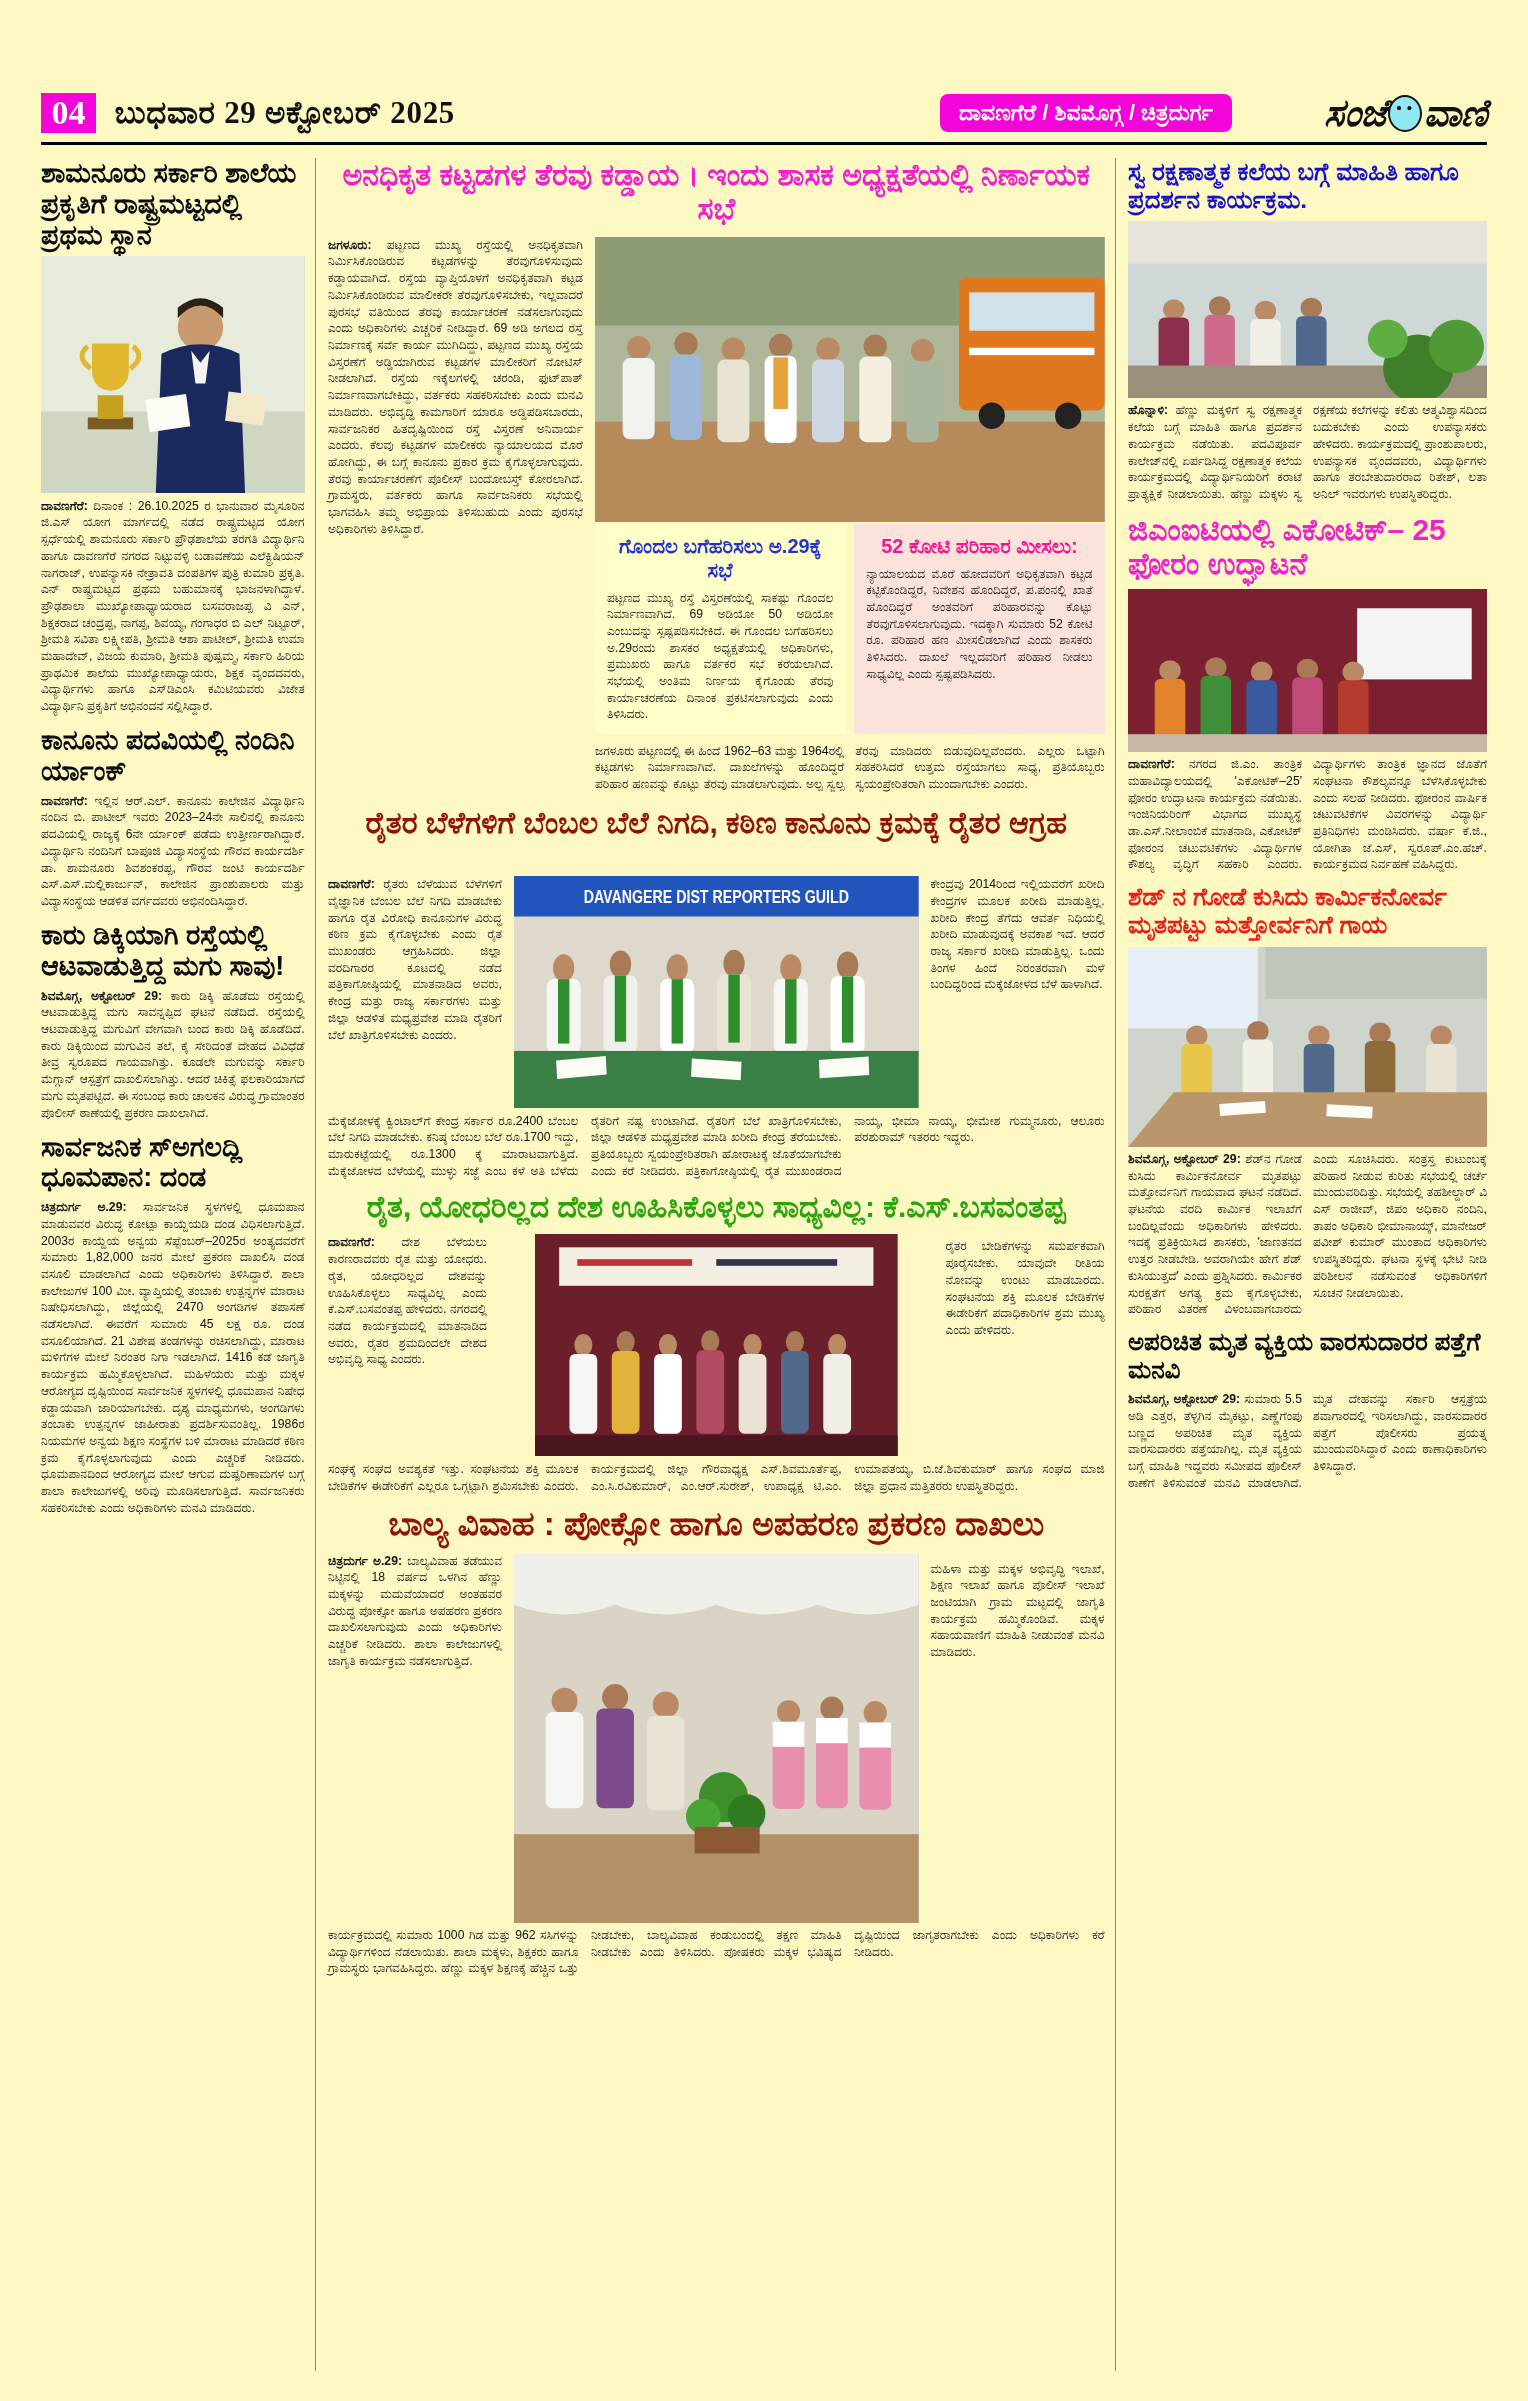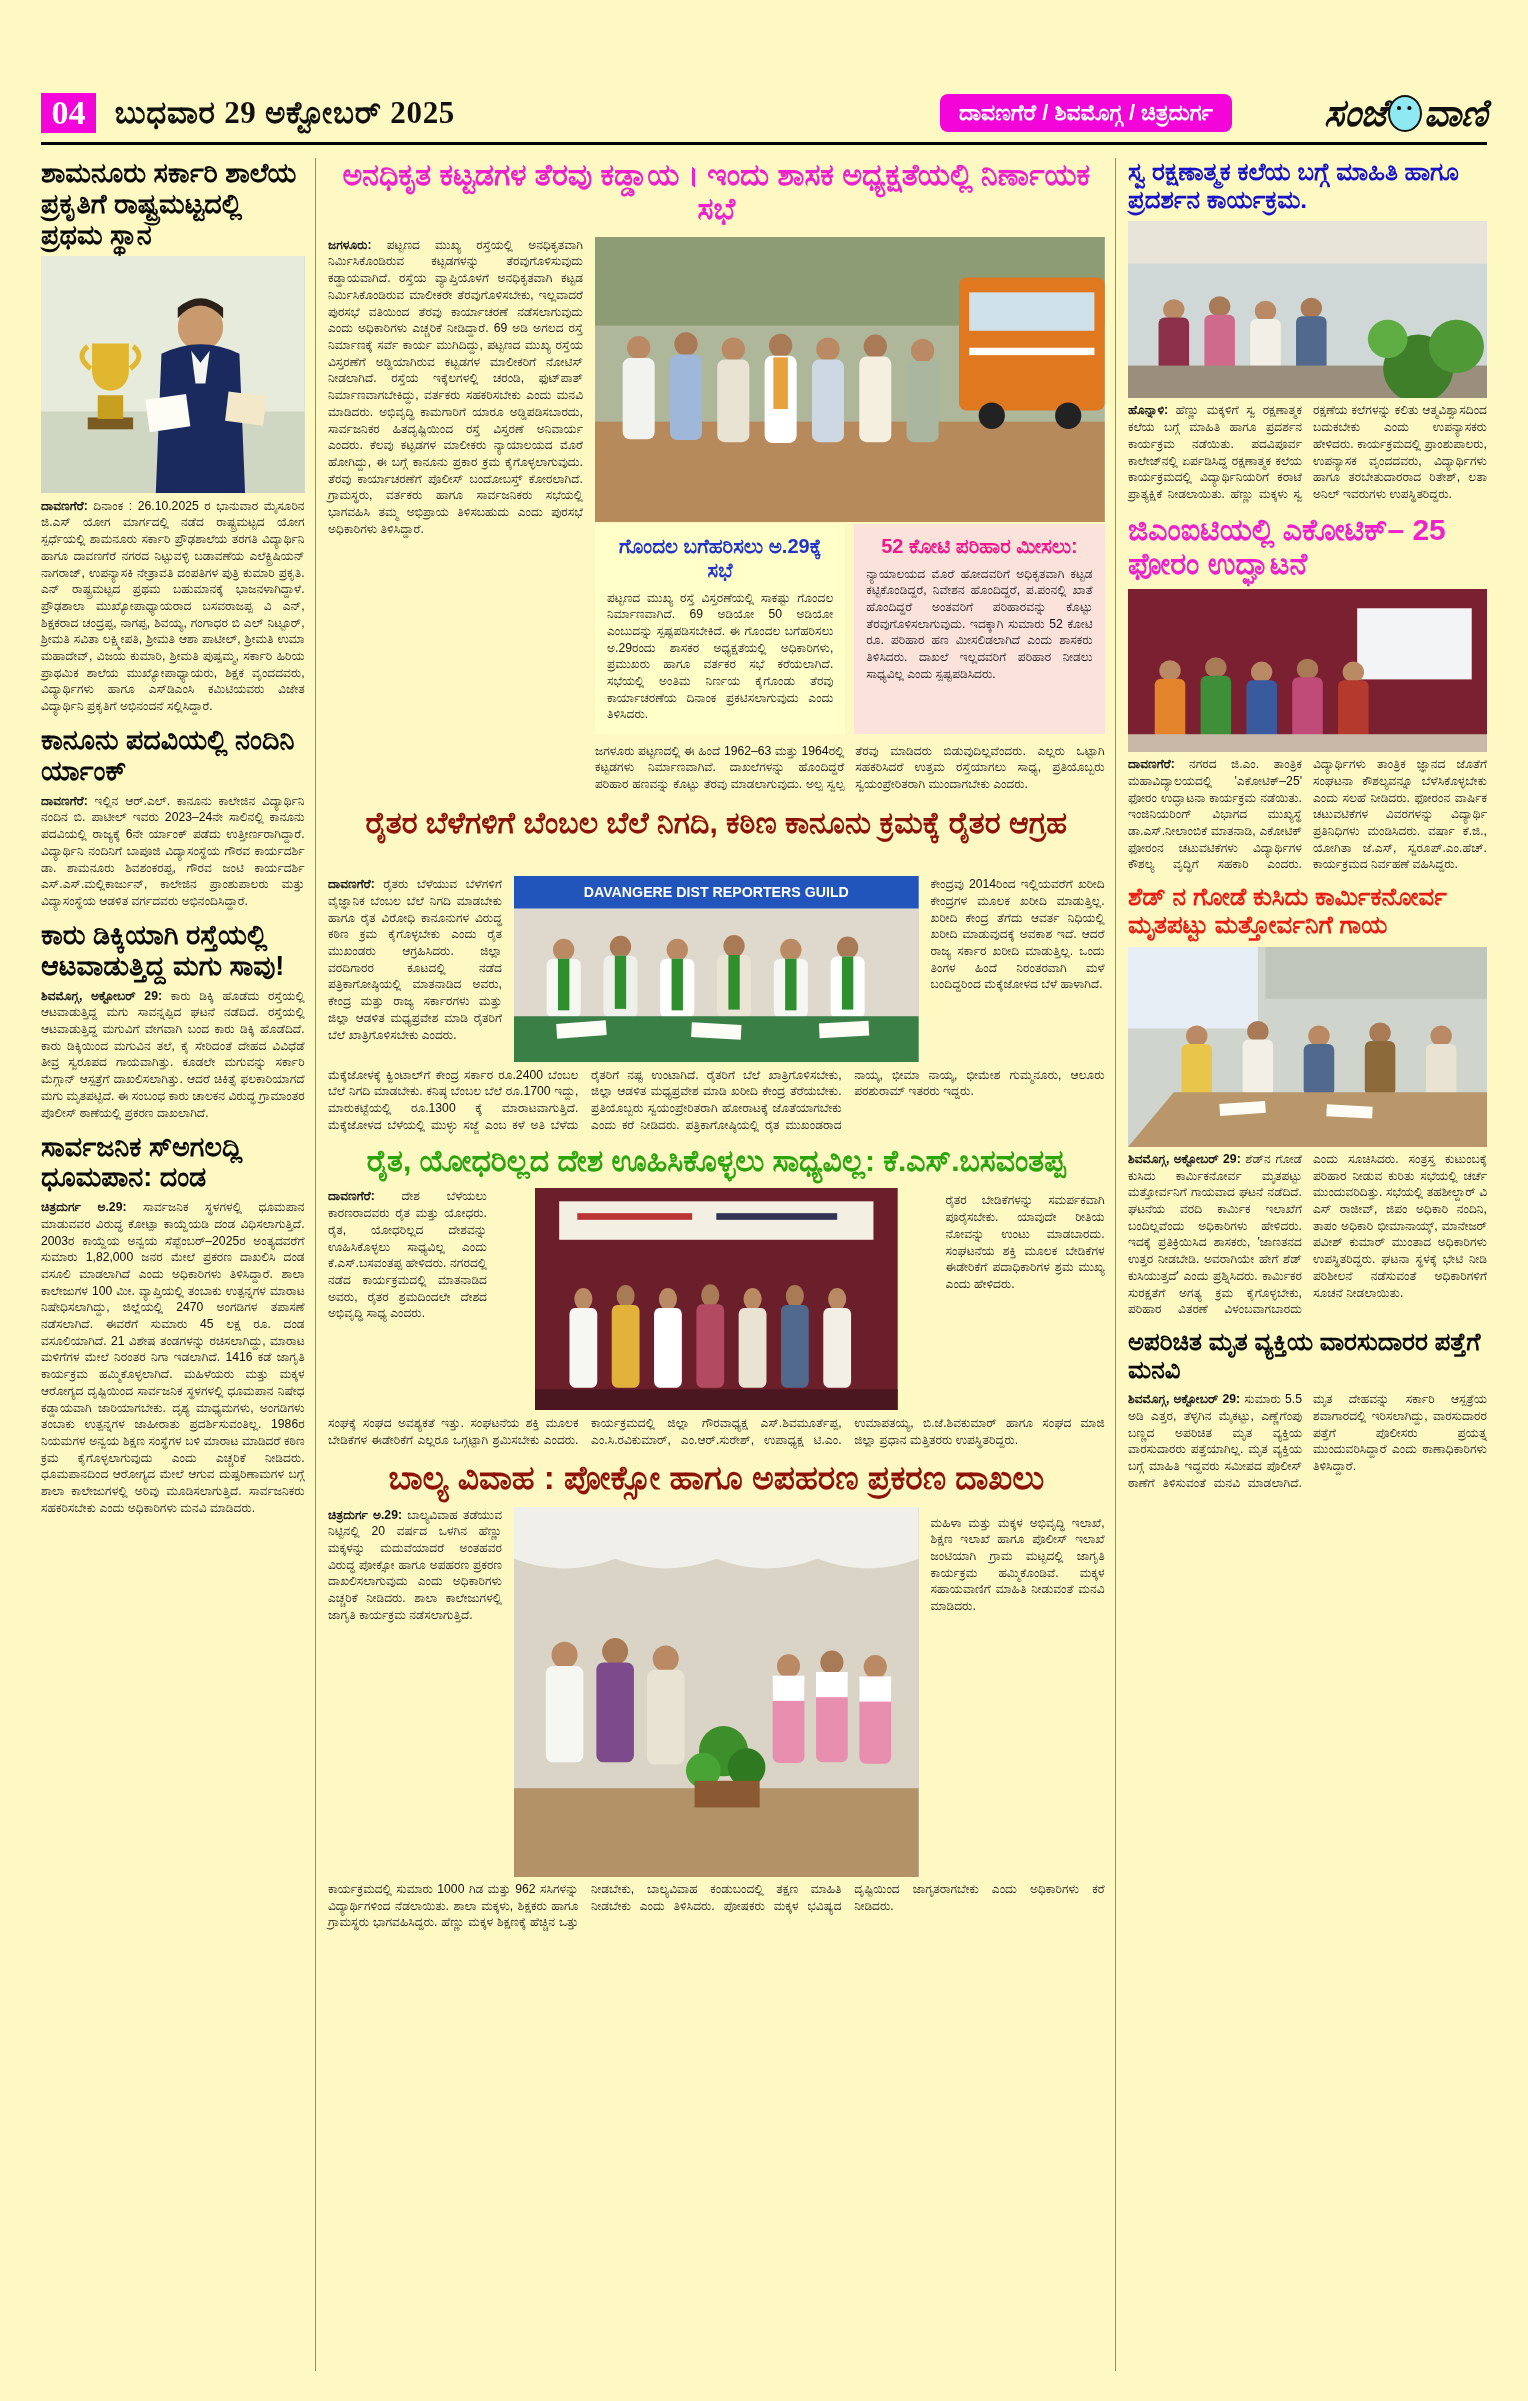--- a/index.html
+++ b/index.html
@@ -169,21 +169,21 @@
               <p class="bt" style="margin:0">ನ್ಯಾಯಾಲಯದ ಮೊರೆ ಹೋದವರಿಗೆ ಅಧಿಕೃತವಾಗಿ ಕಟ್ಟಡ ಕಟ್ಟಿಕೊಂಡಿದ್ದರೆ, ನಿವೇಶನ ಹೊಂದಿದ್ದರೆ, ಪ.ಪಂನಲ್ಲಿ ಖಾತೆ ಹೊಂದಿದ್ದರೆ ಅಂತವರಿಗೆ ಪರಿಹಾರವನ್ನು ಕೊಟ್ಟು ತೆರವುಗೊಳಿಸಲಾಗುವುದು. ಇದಕ್ಕಾಗಿ ಸುಮಾರು 52 ಕೋಟಿ ರೂ. ಪರಿಹಾರ ಹಣ ಮೀಸಲಿಡಲಾಗಿದೆ ಎಂದು ಶಾಸಕರು ತಿಳಿಸಿದರು. ದಾಖಲೆ ಇಲ್ಲದವರಿಗೆ ಪರಿಹಾರ ನೀಡಲು ಸಾಧ್ಯವಿಲ್ಲ ಎಂದು ಸ್ಪಷ್ಟಪಡಿಸಿದರು.</p>
             </div>
           </div>
           <p class="bt cols2" style="margin-top:9px">ಜಗಳೂರು ಪಟ್ಟಣದಲ್ಲಿ ಈ ಹಿಂದೆ 1962–63 ಮತ್ತು 1964ರಲ್ಲಿ ಕಟ್ಟಡಗಳು ನಿರ್ಮಾಣವಾಗಿವೆ. ದಾಖಲೆಗಳನ್ನು ಹೊಂದಿದ್ದರೆ ಪರಿಹಾರ ಹಣವನ್ನು ಕೊಟ್ಟು ತೆರವು ಮಾಡಲಾಗುವುದು. ಅಲ್ಪ ಸ್ವಲ್ಪ ತೆರವು ಮಾಡಿದರು ಬಿಡುವುದಿಲ್ಲವೆಂದರು. ಎಲ್ಲರು ಒಟ್ಟಾಗಿ ಸಹಕರಿಸಿದರೆ ಉತ್ತಮ ರಸ್ತೆಯಾಗಲು ಸಾಧ್ಯ, ಪ್ರತಿಯೊಬ್ಬರು ಸ್ವಯಂಪ್ರೇರಿತರಾಗಿ ಮುಂದಾಗಬೇಕು ಎಂದರು.</p>
         </div>
       </div>
 
       <h1 class="hl hl-dred hl-mid">ರೈತರ ಬೆಳೆಗಳಿಗೆ ಬೆಂಬಲ ಬೆಲೆ ನಿಗದಿ, ಕಠಿಣ ಕಾನೂನು ಕ್ರಮಕ್ಕೆ ರೈತರ ಆಗ್ರಹ</h1>
       <div class="row3 r-farm">
         <p class="bt" style="margin-top:0"><b>ದಾವಣಗೆರೆ:</b> <span>ರೈತರು ಬೆಳೆಯುವ ಬೆಳೆಗಳಿಗೆ ವೈಜ್ಞಾನಿಕ ಬೆಂಬಲ ಬೆಲೆ ನಿಗದಿ ಮಾಡಬೇಕು ಹಾಗೂ ರೈತ ವಿರೋಧಿ ಕಾನೂನುಗಳ ವಿರುದ್ಧ ಕಠಿಣ ಕ್ರಮ ಕೈಗೊಳ್ಳಬೇಕು ಎಂದು ರೈತ ಮುಖಂಡರು ಆಗ್ರಹಿಸಿದರು. ಜಿಲ್ಲಾ ವರದಿಗಾರರ ಕೂಟದಲ್ಲಿ ನಡೆದ ಪತ್ರಿಕಾಗೋಷ್ಠಿಯಲ್ಲಿ ಮಾತನಾಡಿದ ಅವರು, ಕೇಂದ್ರ ಮತ್ತು ರಾಜ್ಯ ಸರ್ಕಾರಗಳು ಮತ್ತು ಜಿಲ್ಲಾ ಆಡಳಿತ ಮಧ್ಯಪ್ರವೇಶ ಮಾಡಿ ರೈತರಿಗೆ ಬೆಲೆ ಖಾತ್ರಿಗೊಳಿಸಬೇಕು ಎಂದರು.</span></p>
-        <div class="ph" style="height:186px">
+        <div class="ph" style="height:232px">
           <svg viewBox="0 0 570 252" preserveAspectRatio="none">
             <rect width="570" height="252" fill="#ded9cc"></rect>
             <rect width="570" height="44" fill="#2255bb"></rect>
             <text x="285" y="29" text-anchor="middle" font-size="20" font-weight="bold" fill="#ffffff" font-family="Liberation Sans, sans-serif">DAVANGERE DIST REPORTERS GUILD</text>
             <g>
               <g transform="translate(70,100)">
                   <circle r="15" fill="#b98a63"></circle>
                   <rect x="-24" y="12" width="48" height="80" rx="9" fill="#f6f6f2"></rect>
                   <rect x="-8" y="12" width="16" height="70" fill="#2f8f2f"></rect>
                 </g>
@@ -264,21 +264,21 @@
             </g>
             <rect y="272" width="600" height="28" fill="#4a1620"></rect>
           </svg>
         </div>
         <p class="bt" style="margin-top:4px">ರೈತರ ಬೇಡಿಕೆಗಳನ್ನು ಸಮರ್ಪಕವಾಗಿ ಪೂರೈಸಬೇಕು. ಯಾವುದೇ ರೀತಿಯ ನೋವನ್ನು ಉಂಟು ಮಾಡಬಾರದು. ಸಂಘಟನೆಯ ಶಕ್ತಿ ಮೂಲಕ ಬೇಡಿಕೆಗಳ ಈಡೇರಿಕೆಗೆ ಪದಾಧಿಕಾರಿಗಳ ಶ್ರಮ ಮುಖ್ಯ ಎಂದು ಹೇಳಿದರು.</p>
       </div>
       <p class="bt cols3">ಸಂಘಕ್ಕೆ ಸಂಘದ ಅವಶ್ಯಕತೆ ಇತ್ತು. ಸಂಘಟನೆಯ ಶಕ್ತಿ ಮೂಲಕ ಬೇಡಿಕೆಗಳ ಈಡೇರಿಕೆಗೆ ಎಲ್ಲರೂ ಒಗ್ಗಟ್ಟಾಗಿ ಶ್ರಮಿಸಬೇಕು ಎಂದರು. ಕಾರ್ಯಕ್ರಮದಲ್ಲಿ ಜಿಲ್ಲಾ ಗೌರವಾಧ್ಯಕ್ಷ ಎಸ್.ಶಿವಮೂರ್ತೆಪ್ಪ, ಎಂ.ಸಿ.ರವಿಕುಮಾರ್, ಎಂ.ಆರ್.ಸುರೇಶ್, ಉಪಾಧ್ಯಕ್ಷ ಟಿ.ಎಂ. ಉಮಾಪತಯ್ಯ, ಬಿ.ಜೆ.ಶಿವಕುಮಾರ್ ಹಾಗೂ ಸಂಘದ ಮಾಜಿ ಜಿಲ್ಲಾ ಪ್ರಧಾನ ಮತ್ತಿತರರು ಉಪಸ್ಥಿತರಿದ್ದರು.</p>
 
       <h1 class="hl hl-dred hl-mid" style="font-size:33px">ಬಾಲ್ಯ ವಿವಾಹ : ಪೋಕ್ಸೋ ಹಾಗೂ ಅಪಹರಣ ಪ್ರಕರಣ ದಾಖಲು</h1>
       <div class="row3 r-marr">
-        <p class="bt" style="margin-top:0"><b>ಚಿತ್ರದುರ್ಗ ಅ.29:</b> <span>ಬಾಲ್ಯವಿವಾಹ ತಡೆಯುವ ನಿಟ್ಟಿನಲ್ಲಿ 20 ವರ್ಷದ ಒಳಗಿನ ಹೆಣ್ಣು ಮಕ್ಕಳನ್ನು ಮದುವೆಯಾದರೆ ಅಂತಹವರ ವಿರುದ್ಧ ಪೋಕ್ಸೋ ಹಾಗೂ ಅಪಹರಣ ಪ್ರಕರಣ ದಾಖಲಿಸಲಾಗುವುದು ಎಂದು ಅಧಿಕಾರಿಗಳು ಎಚ್ಚರಿಕೆ ನೀಡಿದರು. ಶಾಲಾ ಕಾಲೇಜುಗಳಲ್ಲಿ ಜಾಗೃತಿ ಕಾರ್ಯಕ್ರಮ ನಡೆಸಲಾಗುತ್ತಿದೆ.</span></p>
+        <p class="bt" style="margin-top:0"><b>ಚಿತ್ರದುರ್ಗ ಅ.29:</b> <span>ಬಾಲ್ಯವಿವಾಹ ತಡೆಯುವ ನಿಟ್ಟಿನಲ್ಲಿ 18 ವರ್ಷದ ಒಳಗಿನ ಹೆಣ್ಣು ಮಕ್ಕಳನ್ನು ಮದುವೆಯಾದರೆ ಅಂತಹವರ ವಿರುದ್ಧ ಪೋಕ್ಸೋ ಹಾಗೂ ಅಪಹರಣ ಪ್ರಕರಣ ದಾಖಲಿಸಲಾಗುವುದು ಎಂದು ಅಧಿಕಾರಿಗಳು ಎಚ್ಚರಿಕೆ ನೀಡಿದರು. ಶಾಲಾ ಕಾಲೇಜುಗಳಲ್ಲಿ ಜಾಗೃತಿ ಕಾರ್ಯಕ್ರಮ ನಡೆಸಲಾಗುತ್ತಿದೆ.</span></p>
         <div class="ph" style="height:370px">
           <svg viewBox="0 0 560 500" preserveAspectRatio="none">
             <rect width="560" height="500" fill="#d9d4c6"></rect>
             <path d="M0 0 h560 v70 q-70 26 -140 0 q-70 26 -140 0 q-70 26 -140 0 q-70 26 -140 0 z" fill="#f0efe9"></path>
             <rect y="380" width="560" height="120" fill="#b39268"></rect>
 
             <g transform="translate(70,200)">
                 <circle r="18" fill="#b98a63"></circle>
                 <rect x="-26" y="15" width="52" height="130" rx="10" fill="#f6f6f2"></rect>
               </g>

